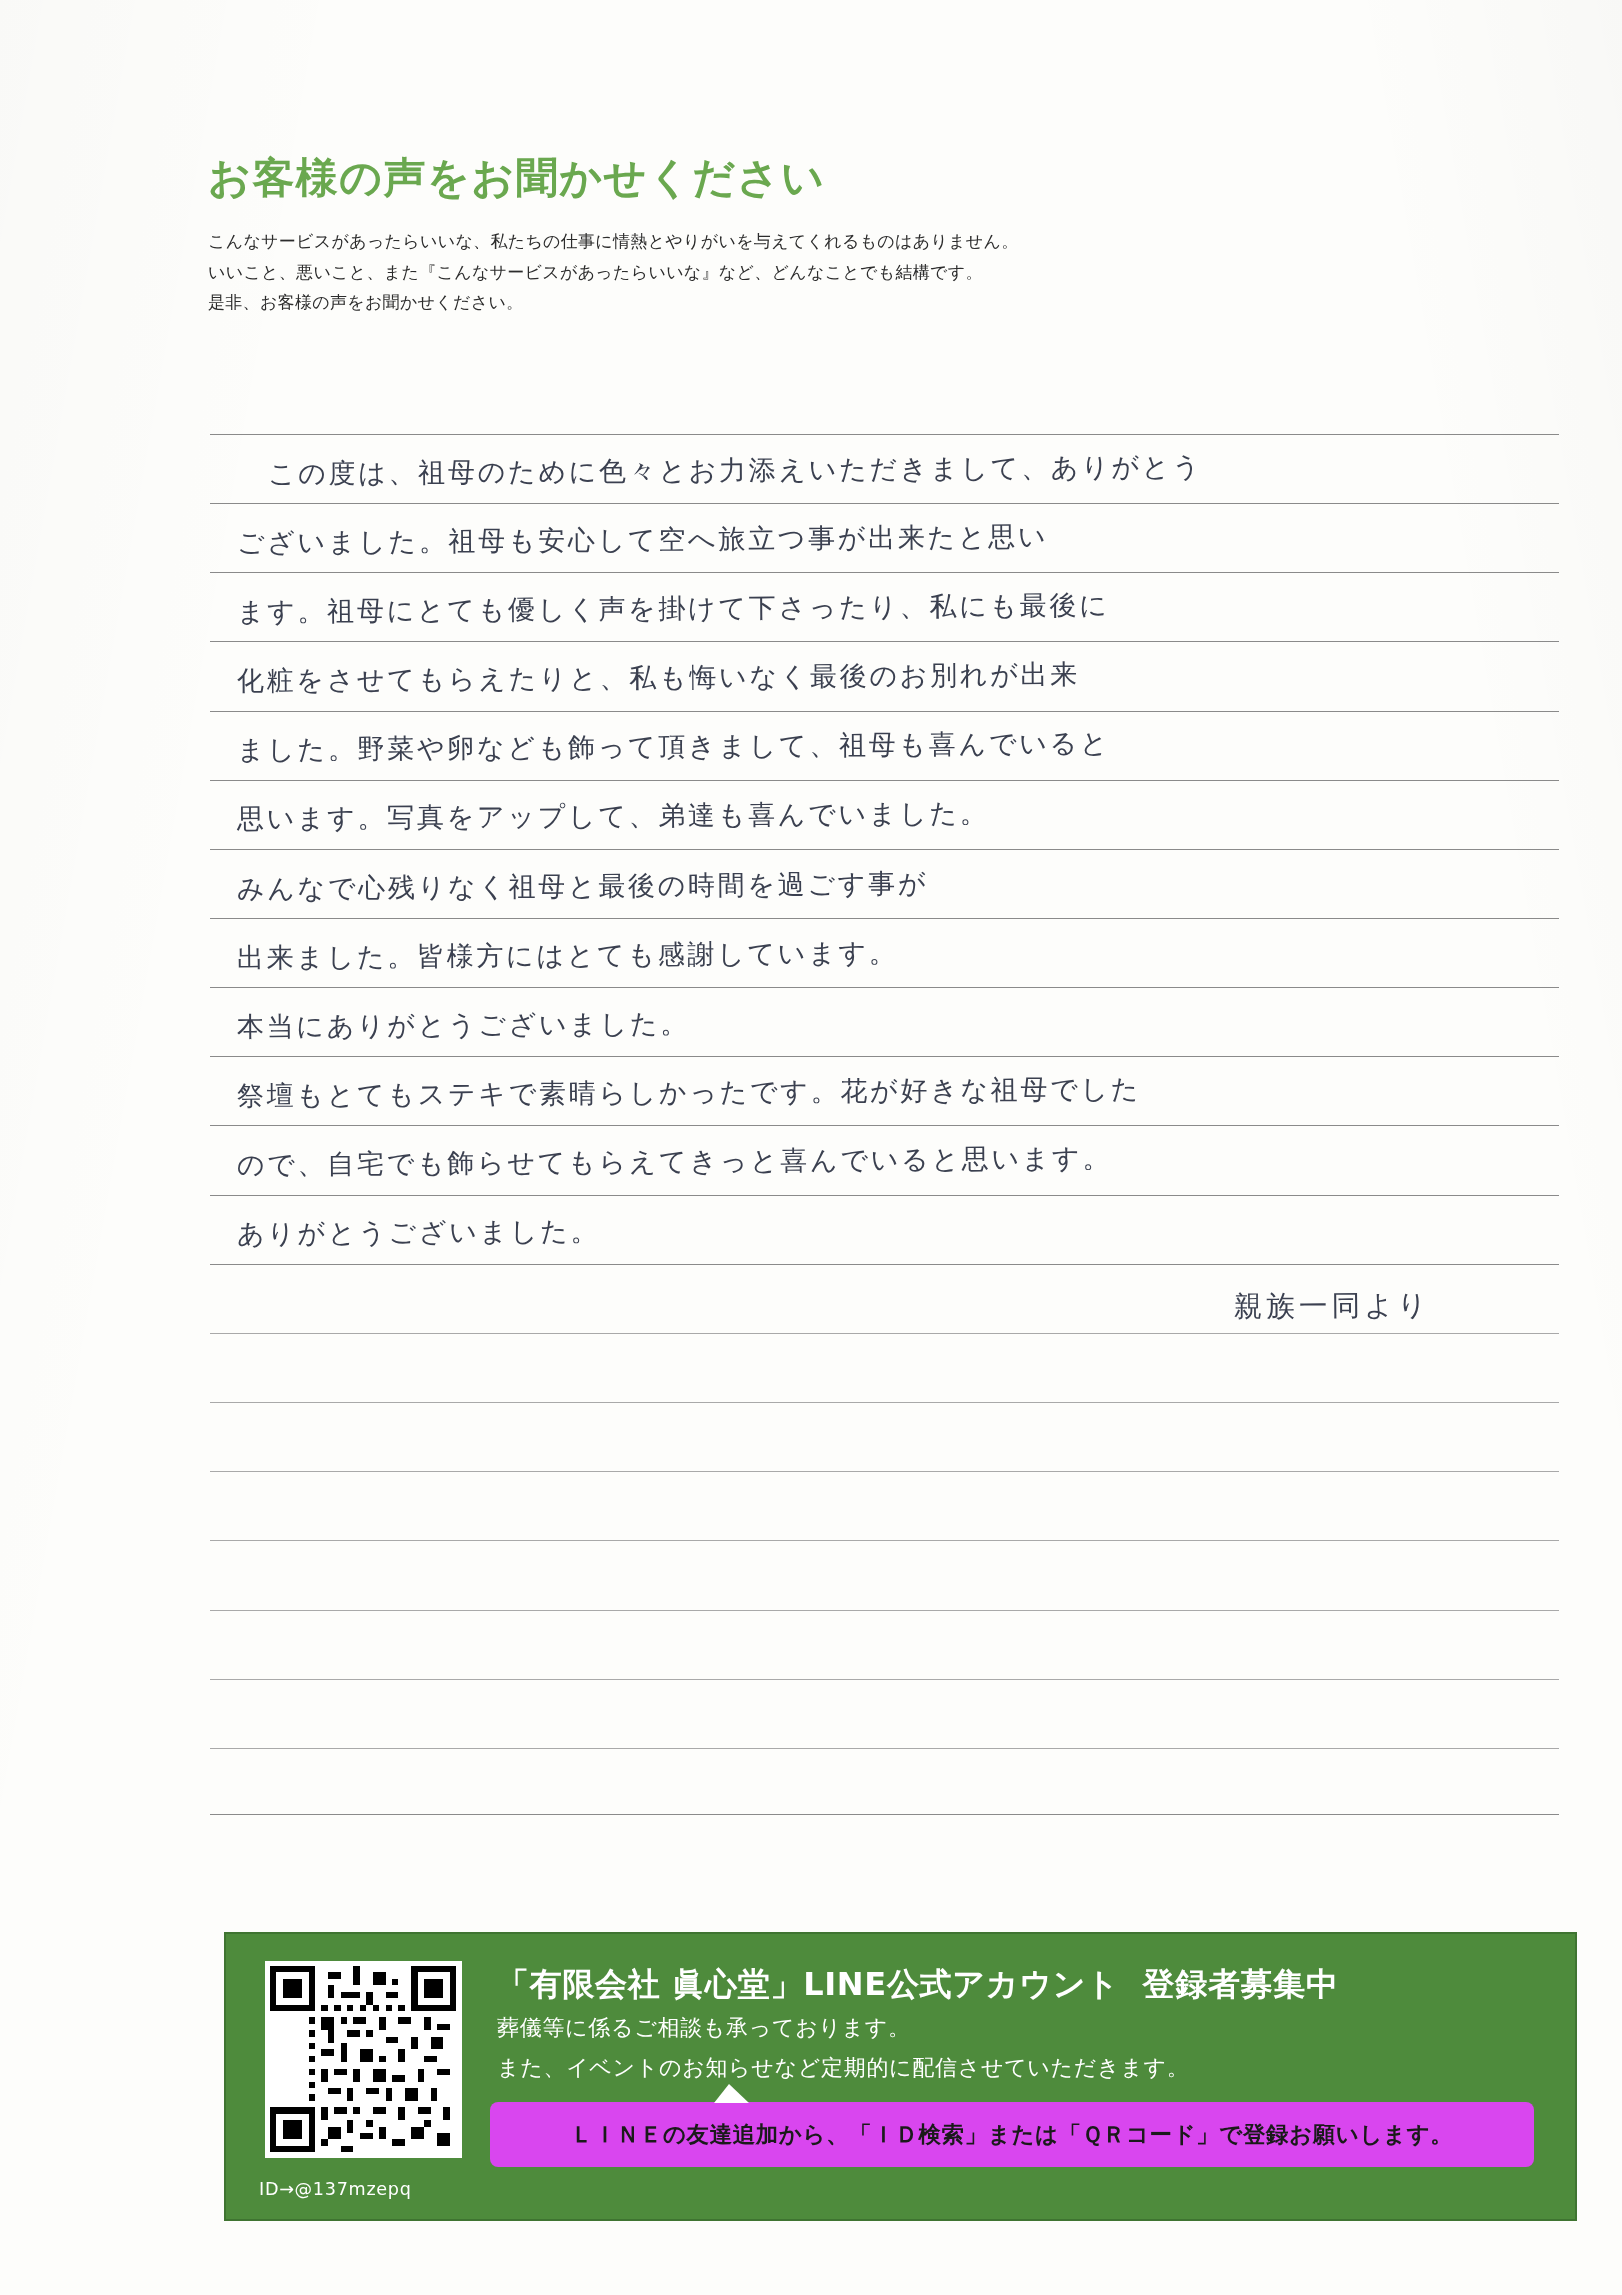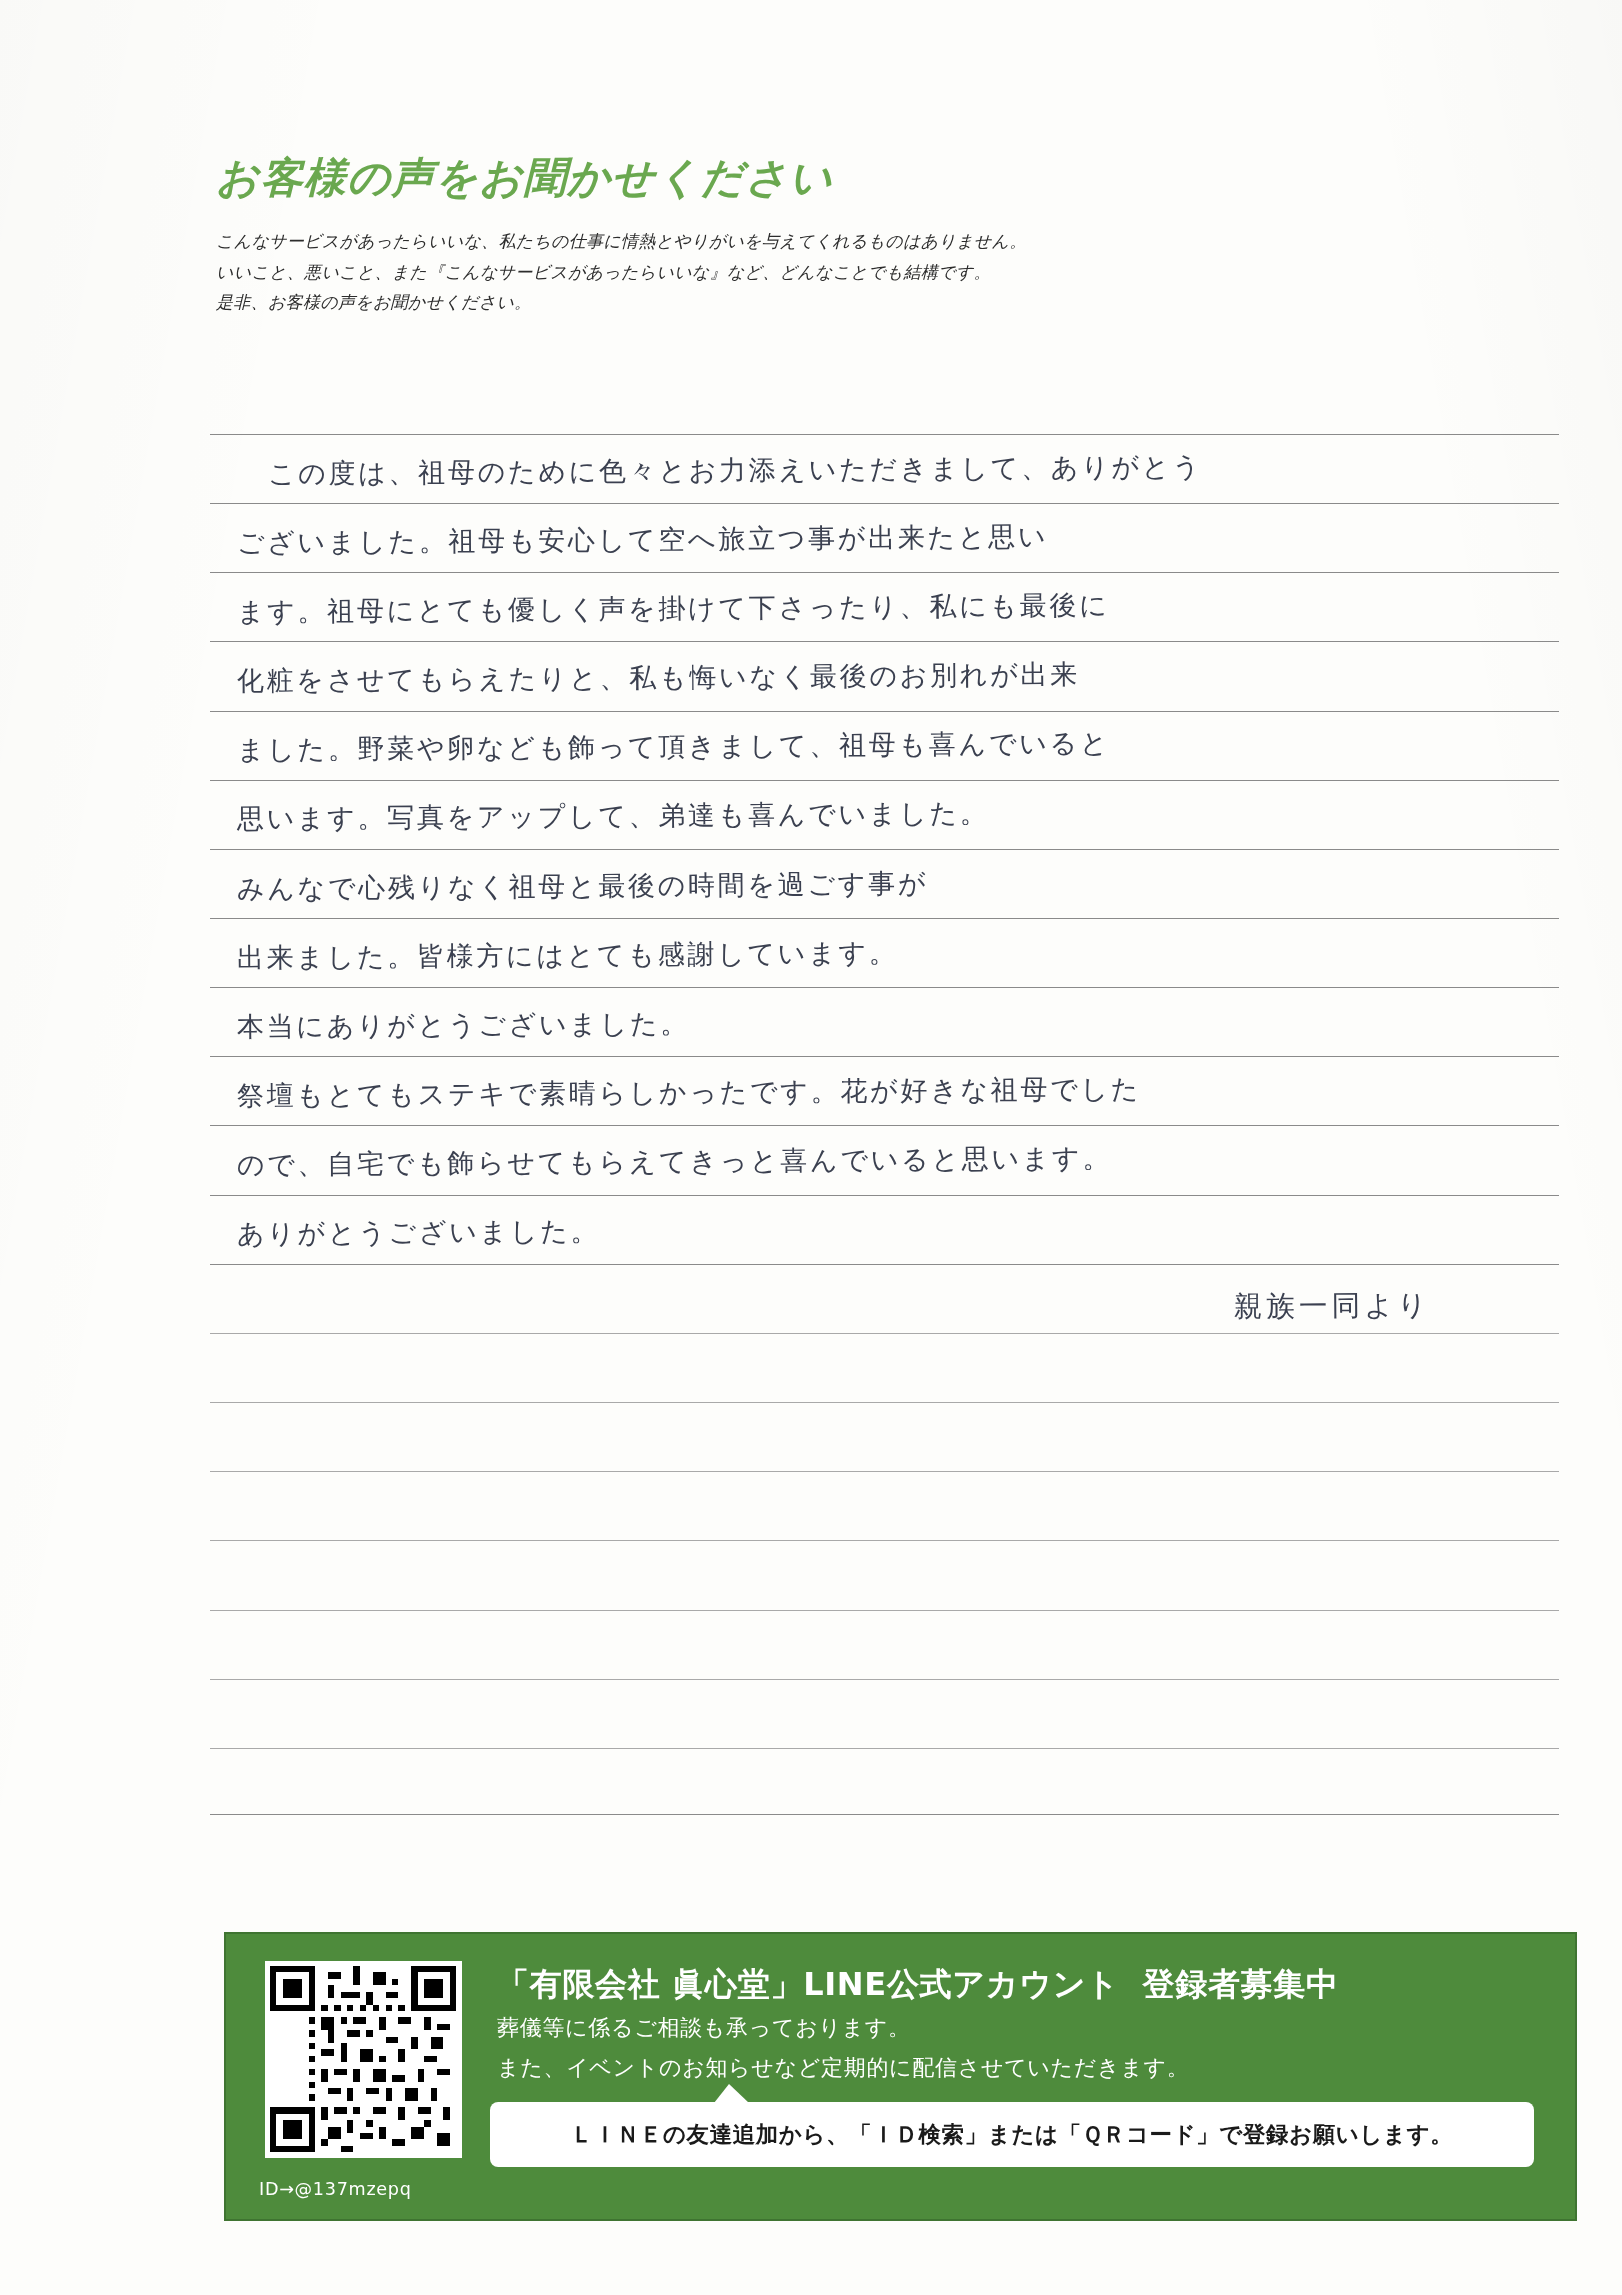--- a/index.html
+++ b/index.html
@@ -25,24 +25,23 @@
     inset: 0;
     background:
       linear-gradient(100deg, rgba(0,0,0,0.015) 0%, rgba(0,0,0,0) 18%),
       linear-gradient(260deg, rgba(0,0,0,0.02) 0%, rgba(0,0,0,0) 14%);
     pointer-events: none;
   }
 
   
   .header {
     position: absolute;
-    left: 216px;
+    left: 208px;
     top: 153px;
     width: 1152px;
-    font-style: italic;
   }
   .title {
     font-family: "DejaVu Sans", sans-serif;
     font-size: 42px;
     font-weight: 700;
     color: #6aa84f;
     letter-spacing: 1.4px;
     line-height: 1.2;
     white-space: nowrap;
   }
@@ -148,21 +147,21 @@
   }
   .banner-line.l1 { top: 79px; }
   .banner-line.l2 { top: 119px; }
 
   .callout {
     position: absolute;
     left: 264px;
     top: 168px;
     width: 1044px;
     height: 65px;
-    background: #ffffff;
+    background: #d946ef;
     border-radius: 8.1px;
     display: flex;
     align-items: center;
     justify-content: center;
   }
   .callout::after {
     content: "";
     position: absolute;
     left: 224px;
     top: -17.6px;

